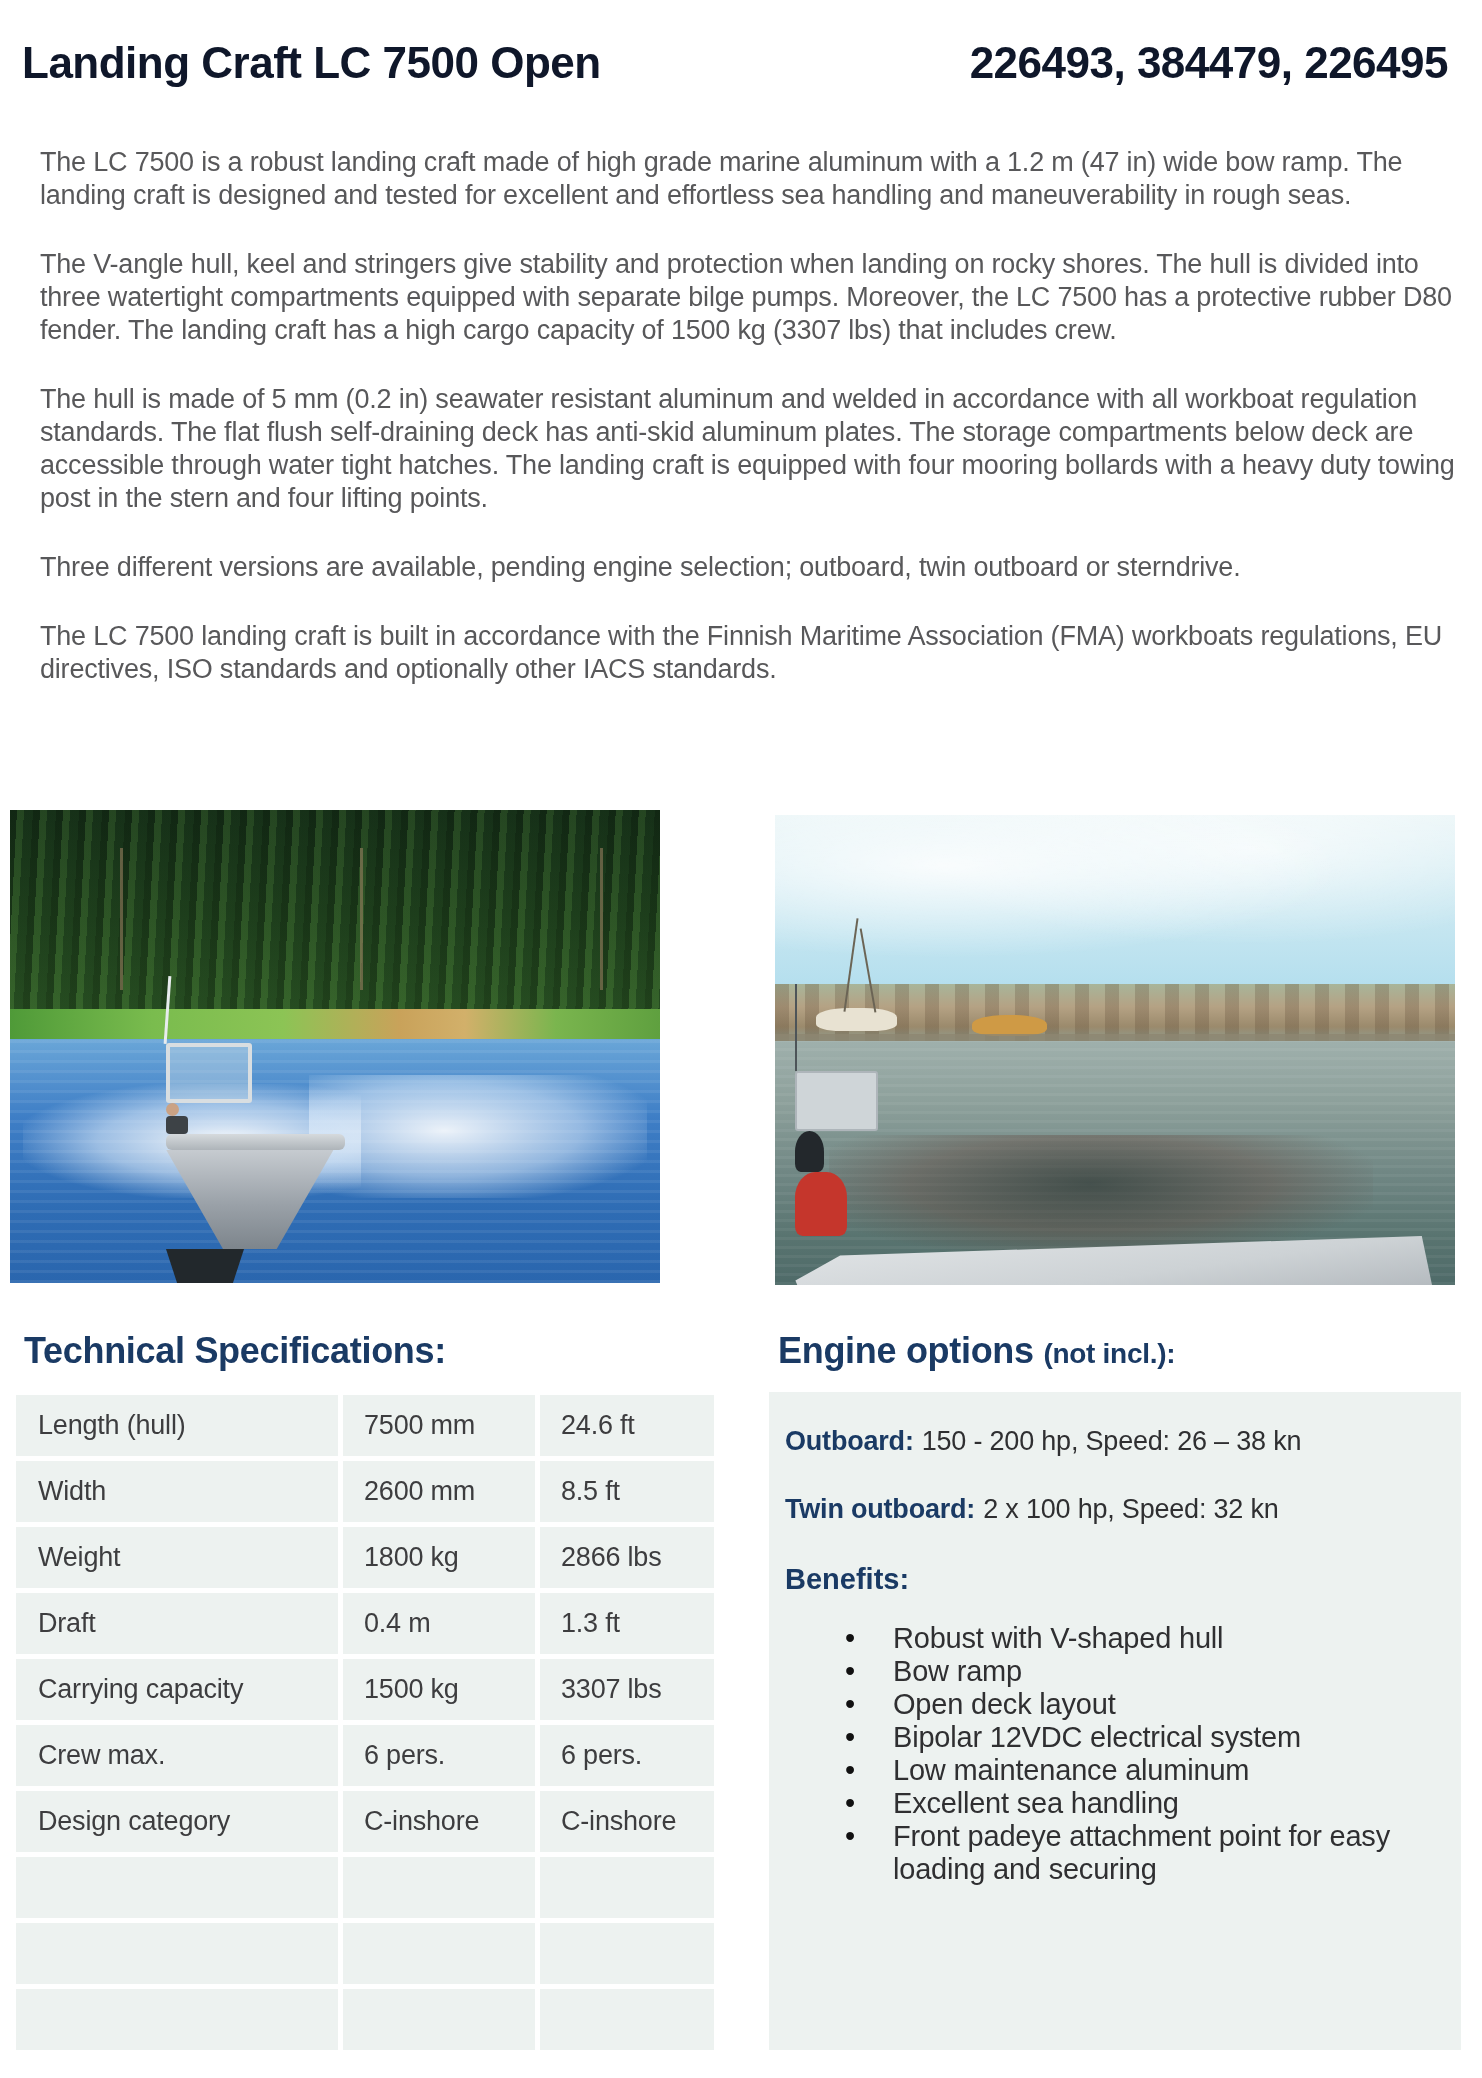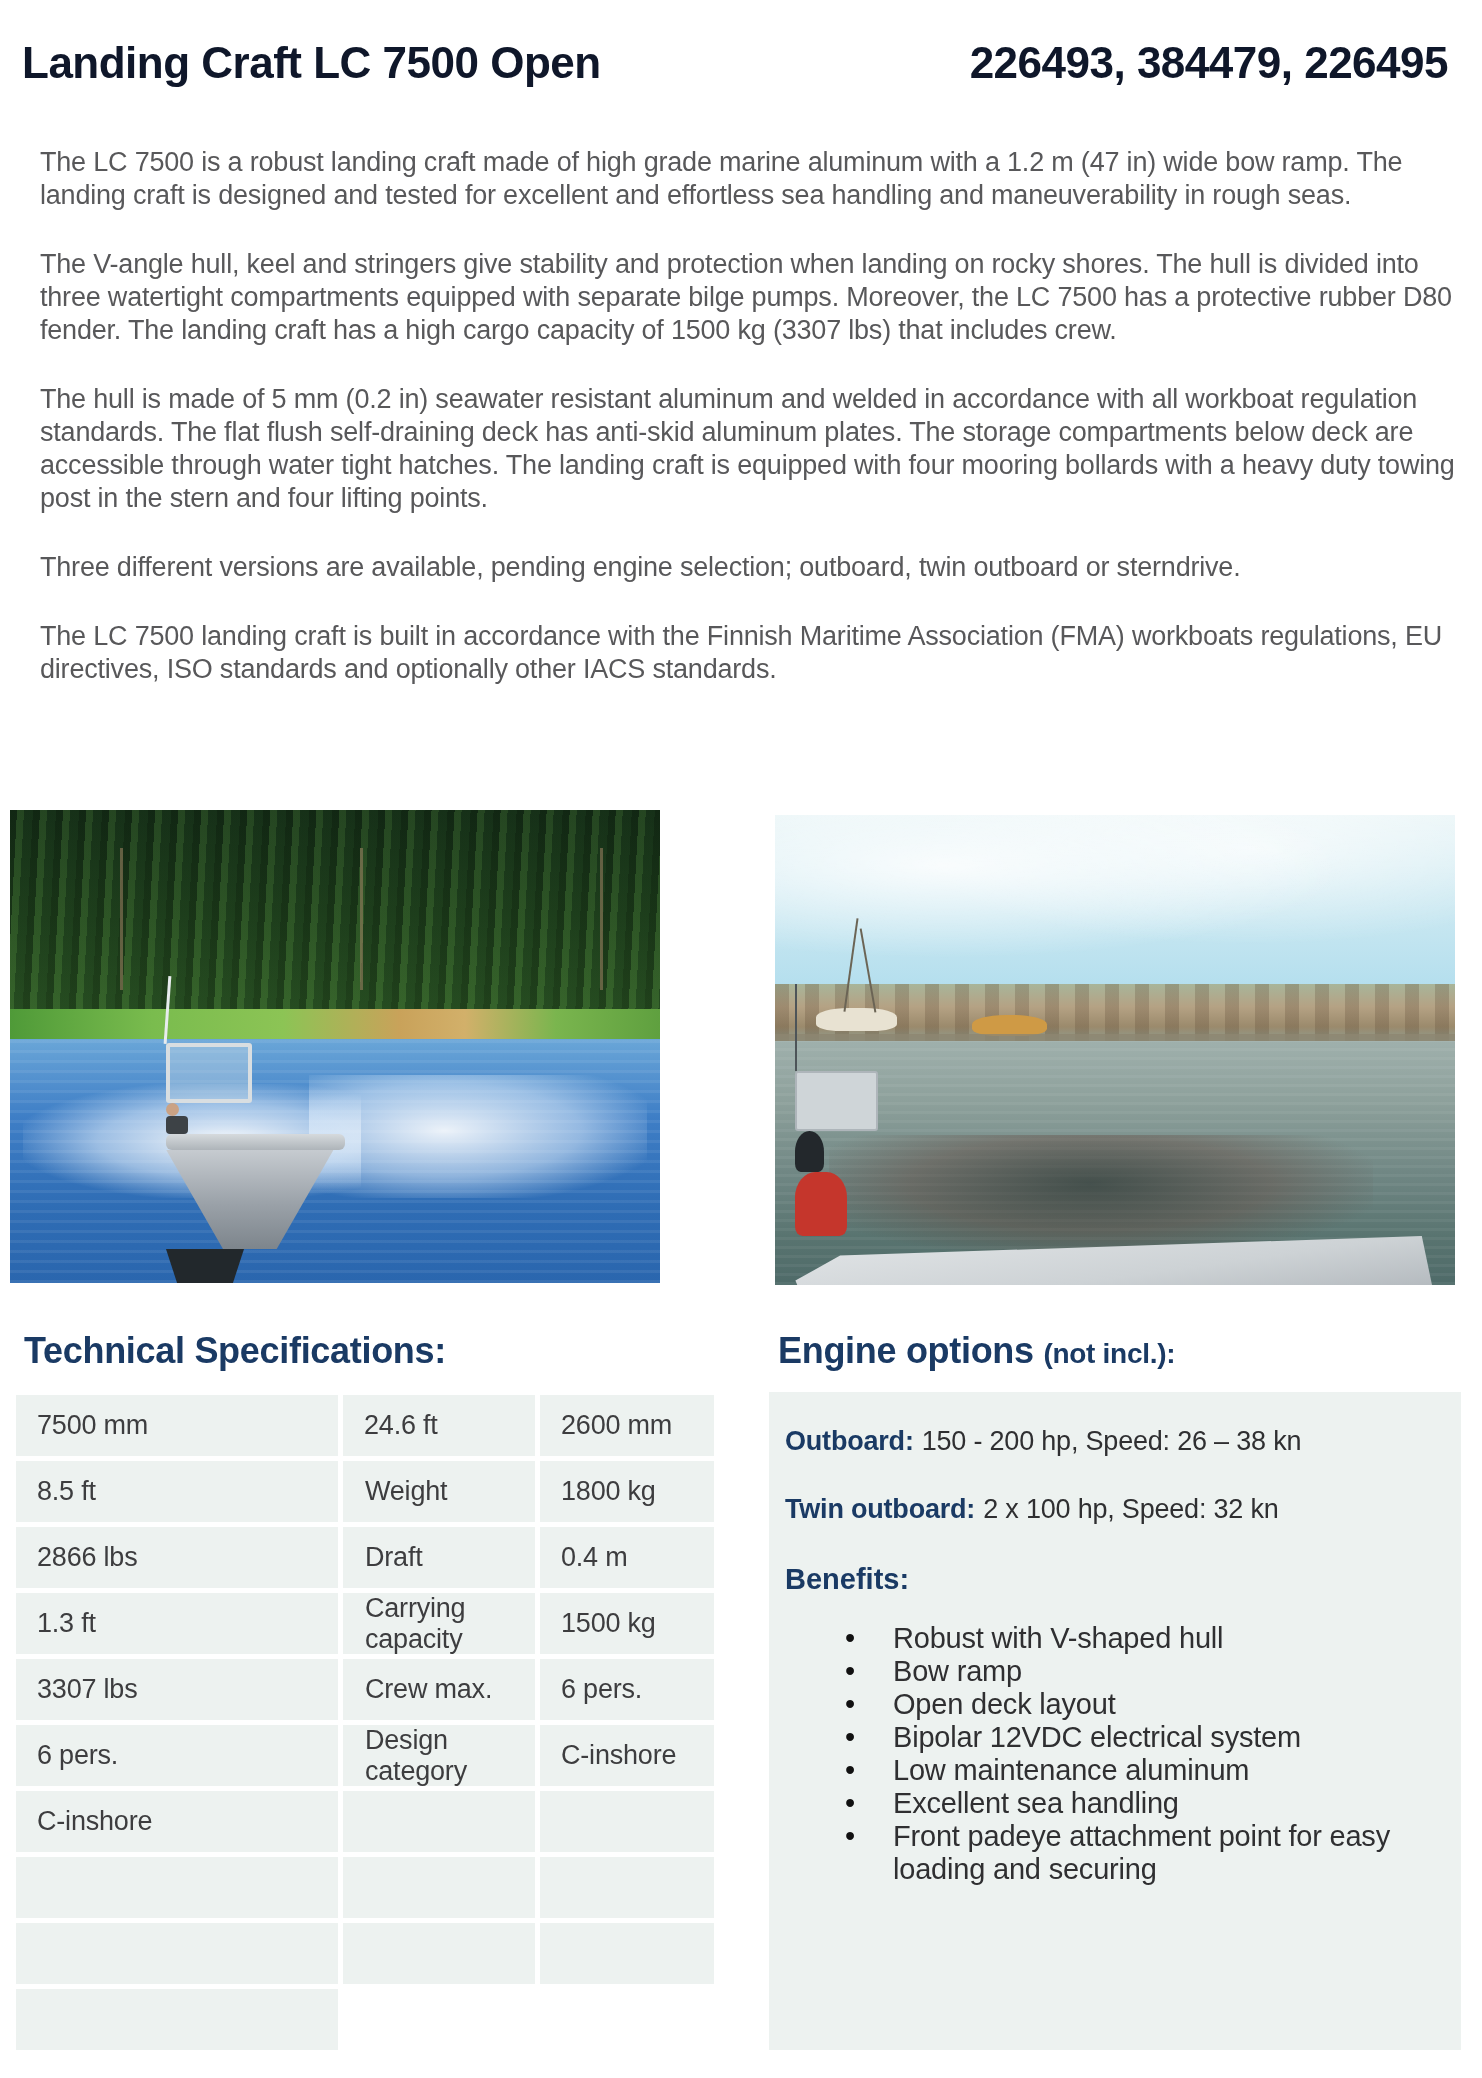--- a/index.html
+++ b/index.html
@@ -157,22 +157,24 @@
       <div class="pr-hull"></div>
 
     </div>
   </figure>
 
   <h2 class="section-heading heading-engine"><span>Engine options</span> <span class="suffix">(not incl.):</span></h2>
 
   <h2 class="section-heading heading-specs">Technical Specifications:</h2>
 
   <div class="spec-table">
+    <div class="spec-cell c1">Length (hull)</div>
     <div class="spec-cell c2">7500 mm</div>
     <div class="spec-cell c3">24.6 ft</div>
+    <div class="spec-cell c1">Width</div>
     <div class="spec-cell c2">2600 mm</div>
     <div class="spec-cell c3">8.5 ft</div>
     <div class="spec-cell c1">Weight</div>
     <div class="spec-cell c2">1800 kg</div>
     <div class="spec-cell c3">2866 lbs</div>
     <div class="spec-cell c1">Draft</div>
     <div class="spec-cell c2">0.4 m</div>
     <div class="spec-cell c3">1.3 ft</div>
     <div class="spec-cell c1">Carrying capacity</div>
     <div class="spec-cell c2">1500 kg</div>

